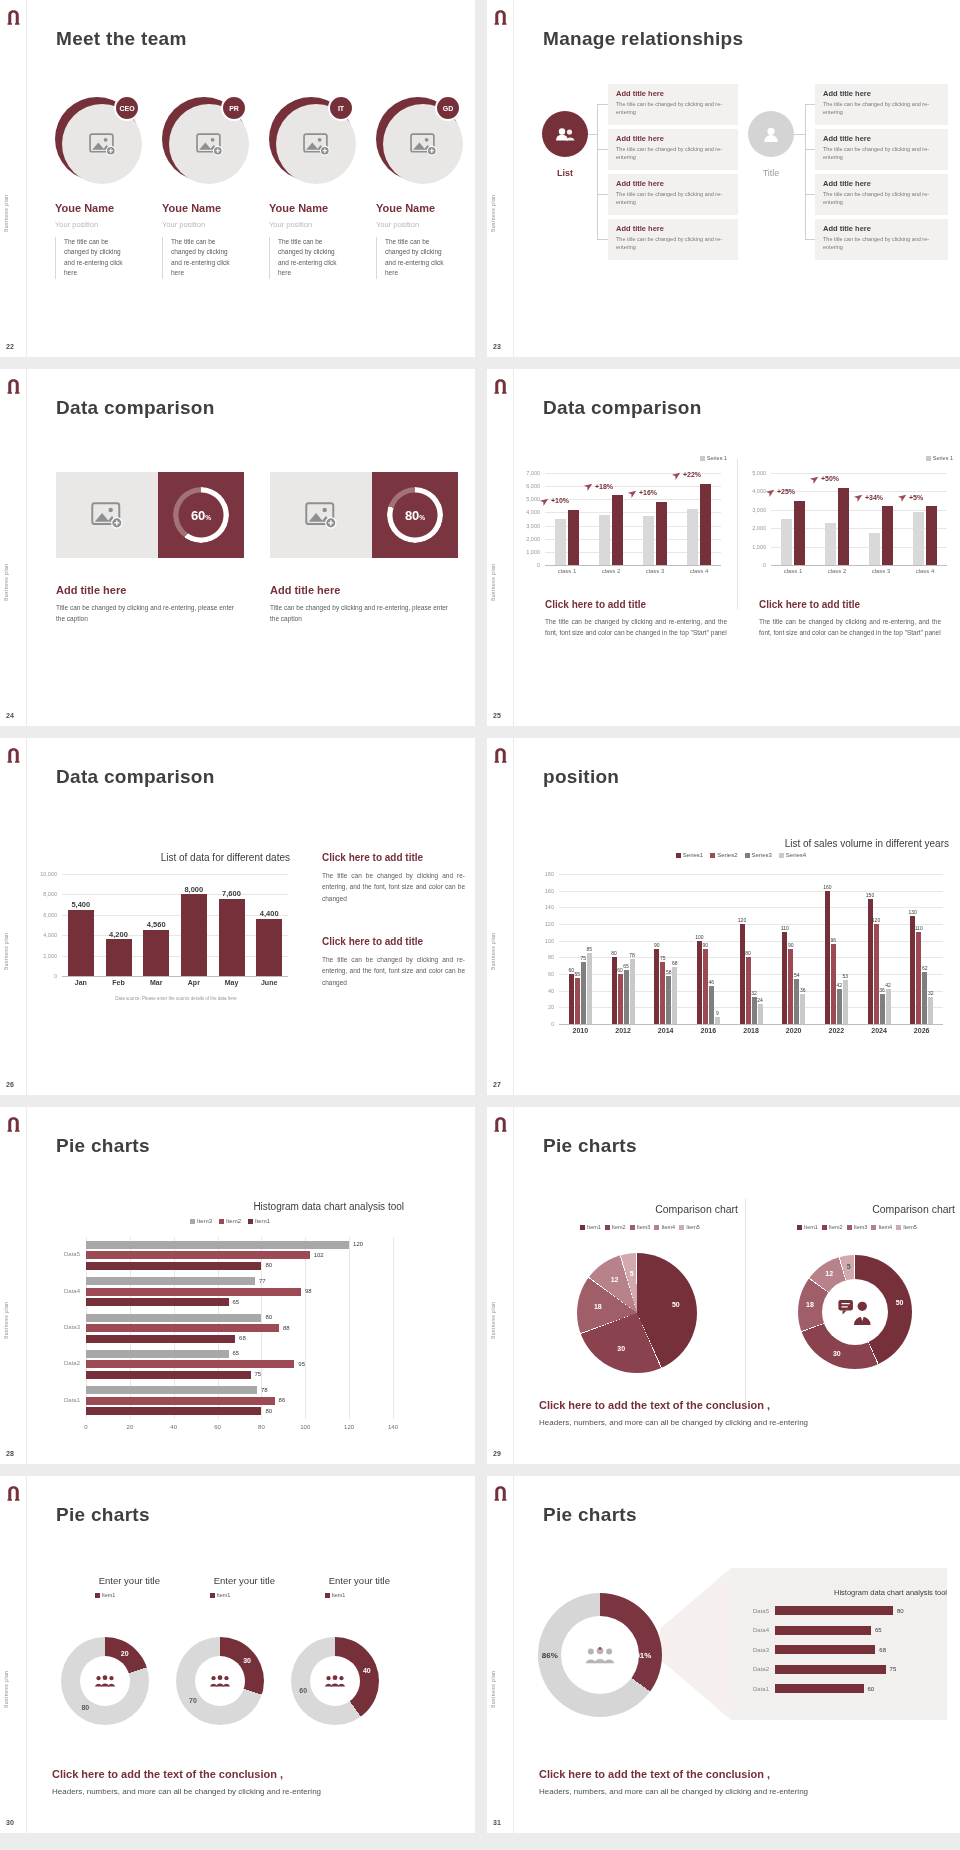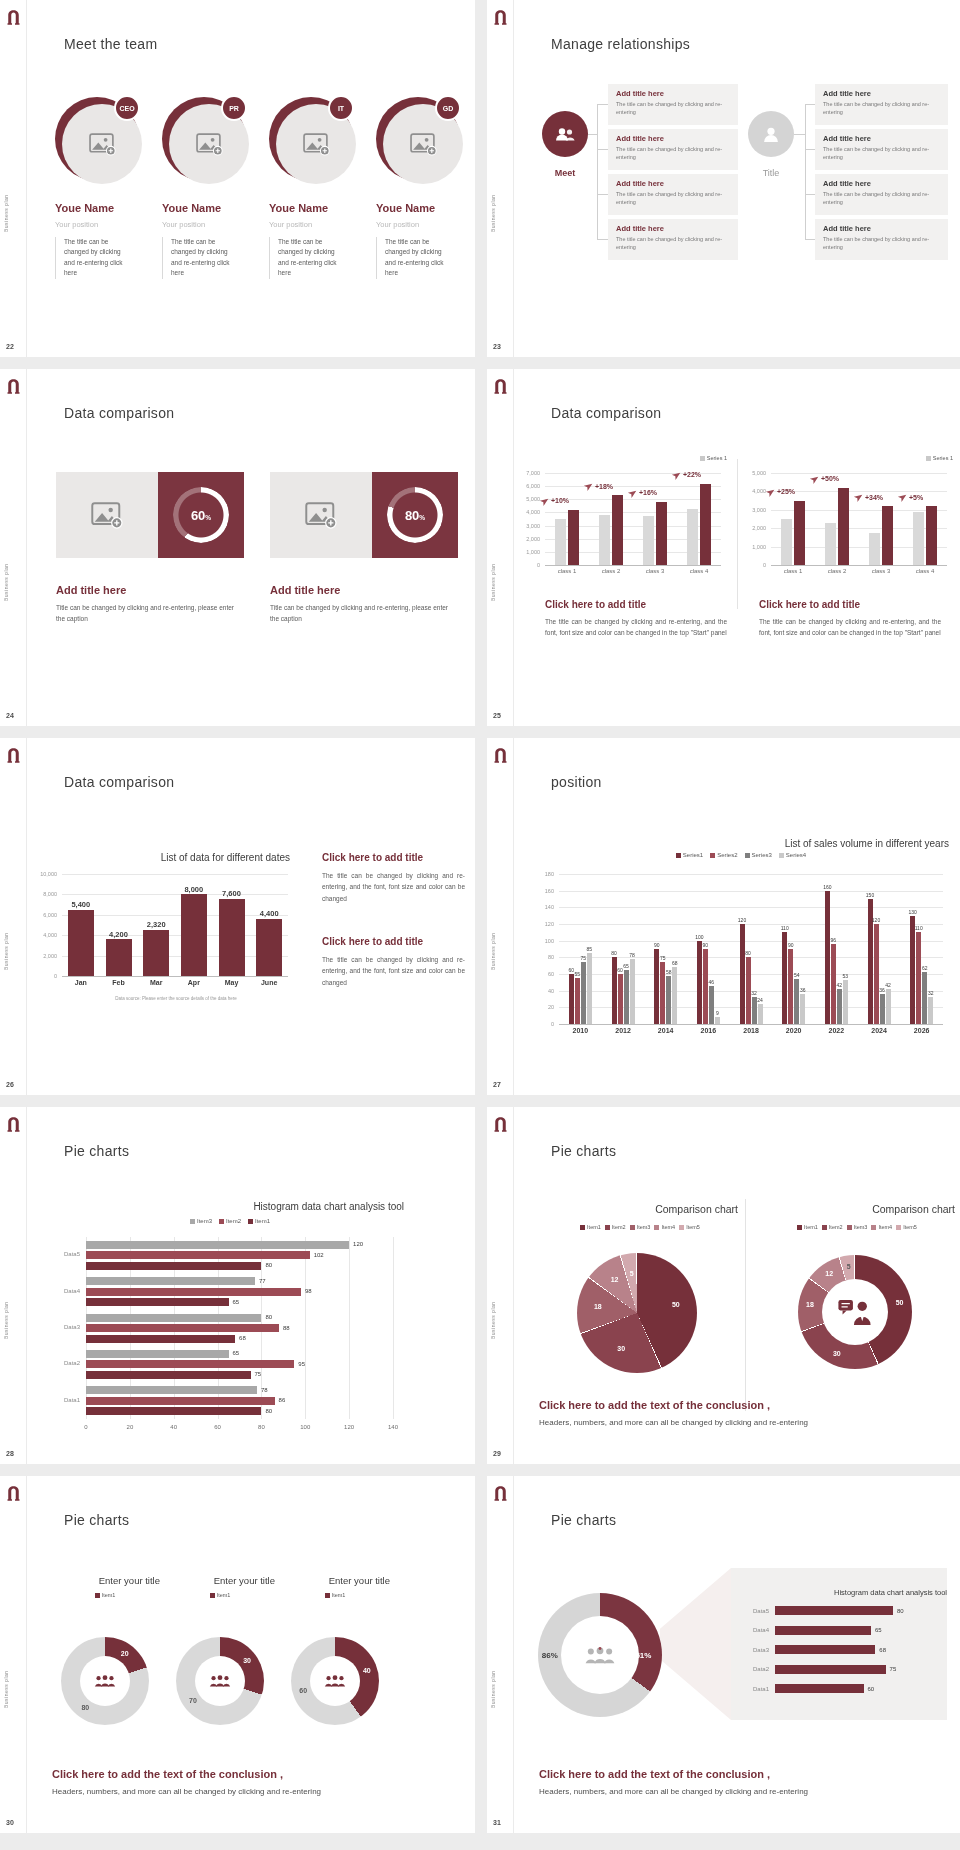--- a/index.html
+++ b/index.html
@@ -3,21 +3,21 @@
 <meta charset="utf-8">
 <style>
   html,body{margin:0;padding:0;background:#ececec;font-family:"Liberation Sans",sans-serif;}
   .page{position:relative;width:960px;height:1850px;background:#ececec;overflow:hidden;}
   .card{position:absolute;background:#fff;overflow:hidden;}
   .card *{box-sizing:border-box;}
   .logo{position:absolute;left:6px;top:8px;width:15px;height:17px;}
   .vtext{position:absolute;left:3px;top:142px;height:90px;writing-mode:vertical-rl;transform:rotate(180deg);font-size:5px;color:#8d8d8d;letter-spacing:.5px;}
   .vline{position:absolute;left:26px;top:0;bottom:0;width:1px;background:#ebebeb;}
   .pagenum{position:absolute;left:6px;bottom:7px;font-size:7px;font-weight:700;color:#4d4d4d;}
-  .stitle{position:absolute;left:52px;top:24px;margin:12px;font-size:14px;font-weight:400;letter-spacing:.3px;color:#3f3f3f;}
+  .stitle{position:absolute;left:52px;top:24px;margin:4px;font-size:19px;font-weight:700;letter-spacing:.3px;color:#3f3f3f;}
   .ctitle{position:absolute;text-align:right;font-size:10px;color:#3c3c3c;}
   .h-acc{position:absolute;font-size:10px;font-weight:700;color:#76303a;}
   .bodytx{position:absolute;font-size:6.5px;line-height:1.75;color:#5a5a5a;text-align:justify;}
   .caption{position:absolute;text-align:center;font-size:4.5px;color:#9a9a9a;}
   .legend{position:absolute;font-size:5.5px;color:#595959;display:flex;gap:7px;justify-content:center;}
   .legend.right{justify-content:flex-end;}
   .lgi{display:inline-flex;align-items:center;gap:2px;}
   .lgi i{width:5px;height:5px;display:inline-block;}
   .chart{position:absolute;}
   .gl{position:absolute;height:1px;background:#e7e7e7;}
@@ -161,21 +161,21 @@
     <h2 class="stitle">Manage relationships</h2>
 
     <div class="pcircle" style="left:55px;top:111px;width:46px;height:46px;background:#76303a">
       <svg width="24" height="17" viewBox="0 0 24 16">
           <circle cx="9" cy="5" r="3.2" fill="#fff"></circle>
           <path d="M3 14a6 6 0 0 1 12 0Z" fill="#fff"></path>
           <circle cx="16.5" cy="5.5" r="2.6" fill="#fff" opacity=".92"></circle>
           <path d="M12.8 14a4.8 4.8 0 0 1 8.8 0Z" fill="#fff" opacity=".92"></path>
         </svg>
     </div>
-    <div class="plabel" style="left:55px;top:168px;width:46px;color:#76303a">Meet</div>
+    <div class="plabel" style="left:55px;top:168px;width:46px;color:#76303a">List</div>
 
     <div class="cline" style="left:101px;top:134px;width:9px;height:1px"></div>
     <div class="cline" style="left:110px;top:104px;width:1px;height:136px"></div>
     <div class="cline" style="left:110px;top:104px;width:11px;height:1px"></div>
     <div class="cline" style="left:110px;top:149px;width:11px;height:1px"></div>
     <div class="cline" style="left:110px;top:194px;width:11px;height:1px"></div>
     <div class="cline" style="left:110px;top:239px;width:11px;height:1px"></div>
 
     <div class="abox" style="left:121px;top:84px;width:130px">
       <div class="t">Add title here</div>
@@ -412,21 +412,21 @@
         <div class="gl" style="left:34px;top:6.0px;width:226px"></div>
         <div class="yt" style="left:0;top:3.0px;width:29px">10,000</div>
         <div class="xt xb" style="left:34.0px;top:111px;width:37.7px">Jan</div>
         <div style="position:absolute;left:39.8px;top:41.7px;width:26px;height:66.3px;background:#76303a"></div>
         <div class="bl" style="left:40.8px;top:32.2px;font-size:7.5px;font-weight:700">5,400</div>
         <div class="xt xb" style="left:71.7px;top:111px;width:37.7px">Feb</div>
         <div style="position:absolute;left:77.5px;top:71.3px;width:26px;height:36.7px;background:#76303a"></div>
         <div class="bl" style="left:78.5px;top:61.8px;font-size:7.5px;font-weight:700">4,200</div>
         <div class="xt xb" style="left:109.3px;top:111px;width:37.7px">Mar</div>
         <div style="position:absolute;left:115.2px;top:61.5px;width:26px;height:46.5px;background:#76303a"></div>
-        <div class="bl" style="left:116.2px;top:52.0px;font-size:7.5px;font-weight:700">2,320</div>
+        <div class="bl" style="left:116.2px;top:52.0px;font-size:7.5px;font-weight:700">4,560</div>
         <div class="xt xb" style="left:147.0px;top:111px;width:37.7px">Apr</div>
         <div style="position:absolute;left:152.8px;top:26.4px;width:26px;height:81.6px;background:#76303a"></div>
         <div class="bl" style="left:153.8px;top:16.9px;font-size:7.5px;font-weight:700">8,000</div>
         <div class="xt xb" style="left:184.7px;top:111px;width:37.7px">May</div>
         <div style="position:absolute;left:190.5px;top:30.5px;width:26px;height:77.5px;background:#76303a"></div>
         <div class="bl" style="left:191.5px;top:21.0px;font-size:7.5px;font-weight:700">7,600</div>
         <div class="xt xb" style="left:222.3px;top:111px;width:37.7px">June</div>
         <div style="position:absolute;left:228.2px;top:50.9px;width:26px;height:57.1px;background:#76303a"></div>
         <div class="bl" style="left:229.2px;top:41.4px;font-size:7.5px;font-weight:700">4,400</div>
         <div class="axl" style="left:34px;top:108.0px;width:226px"></div>

